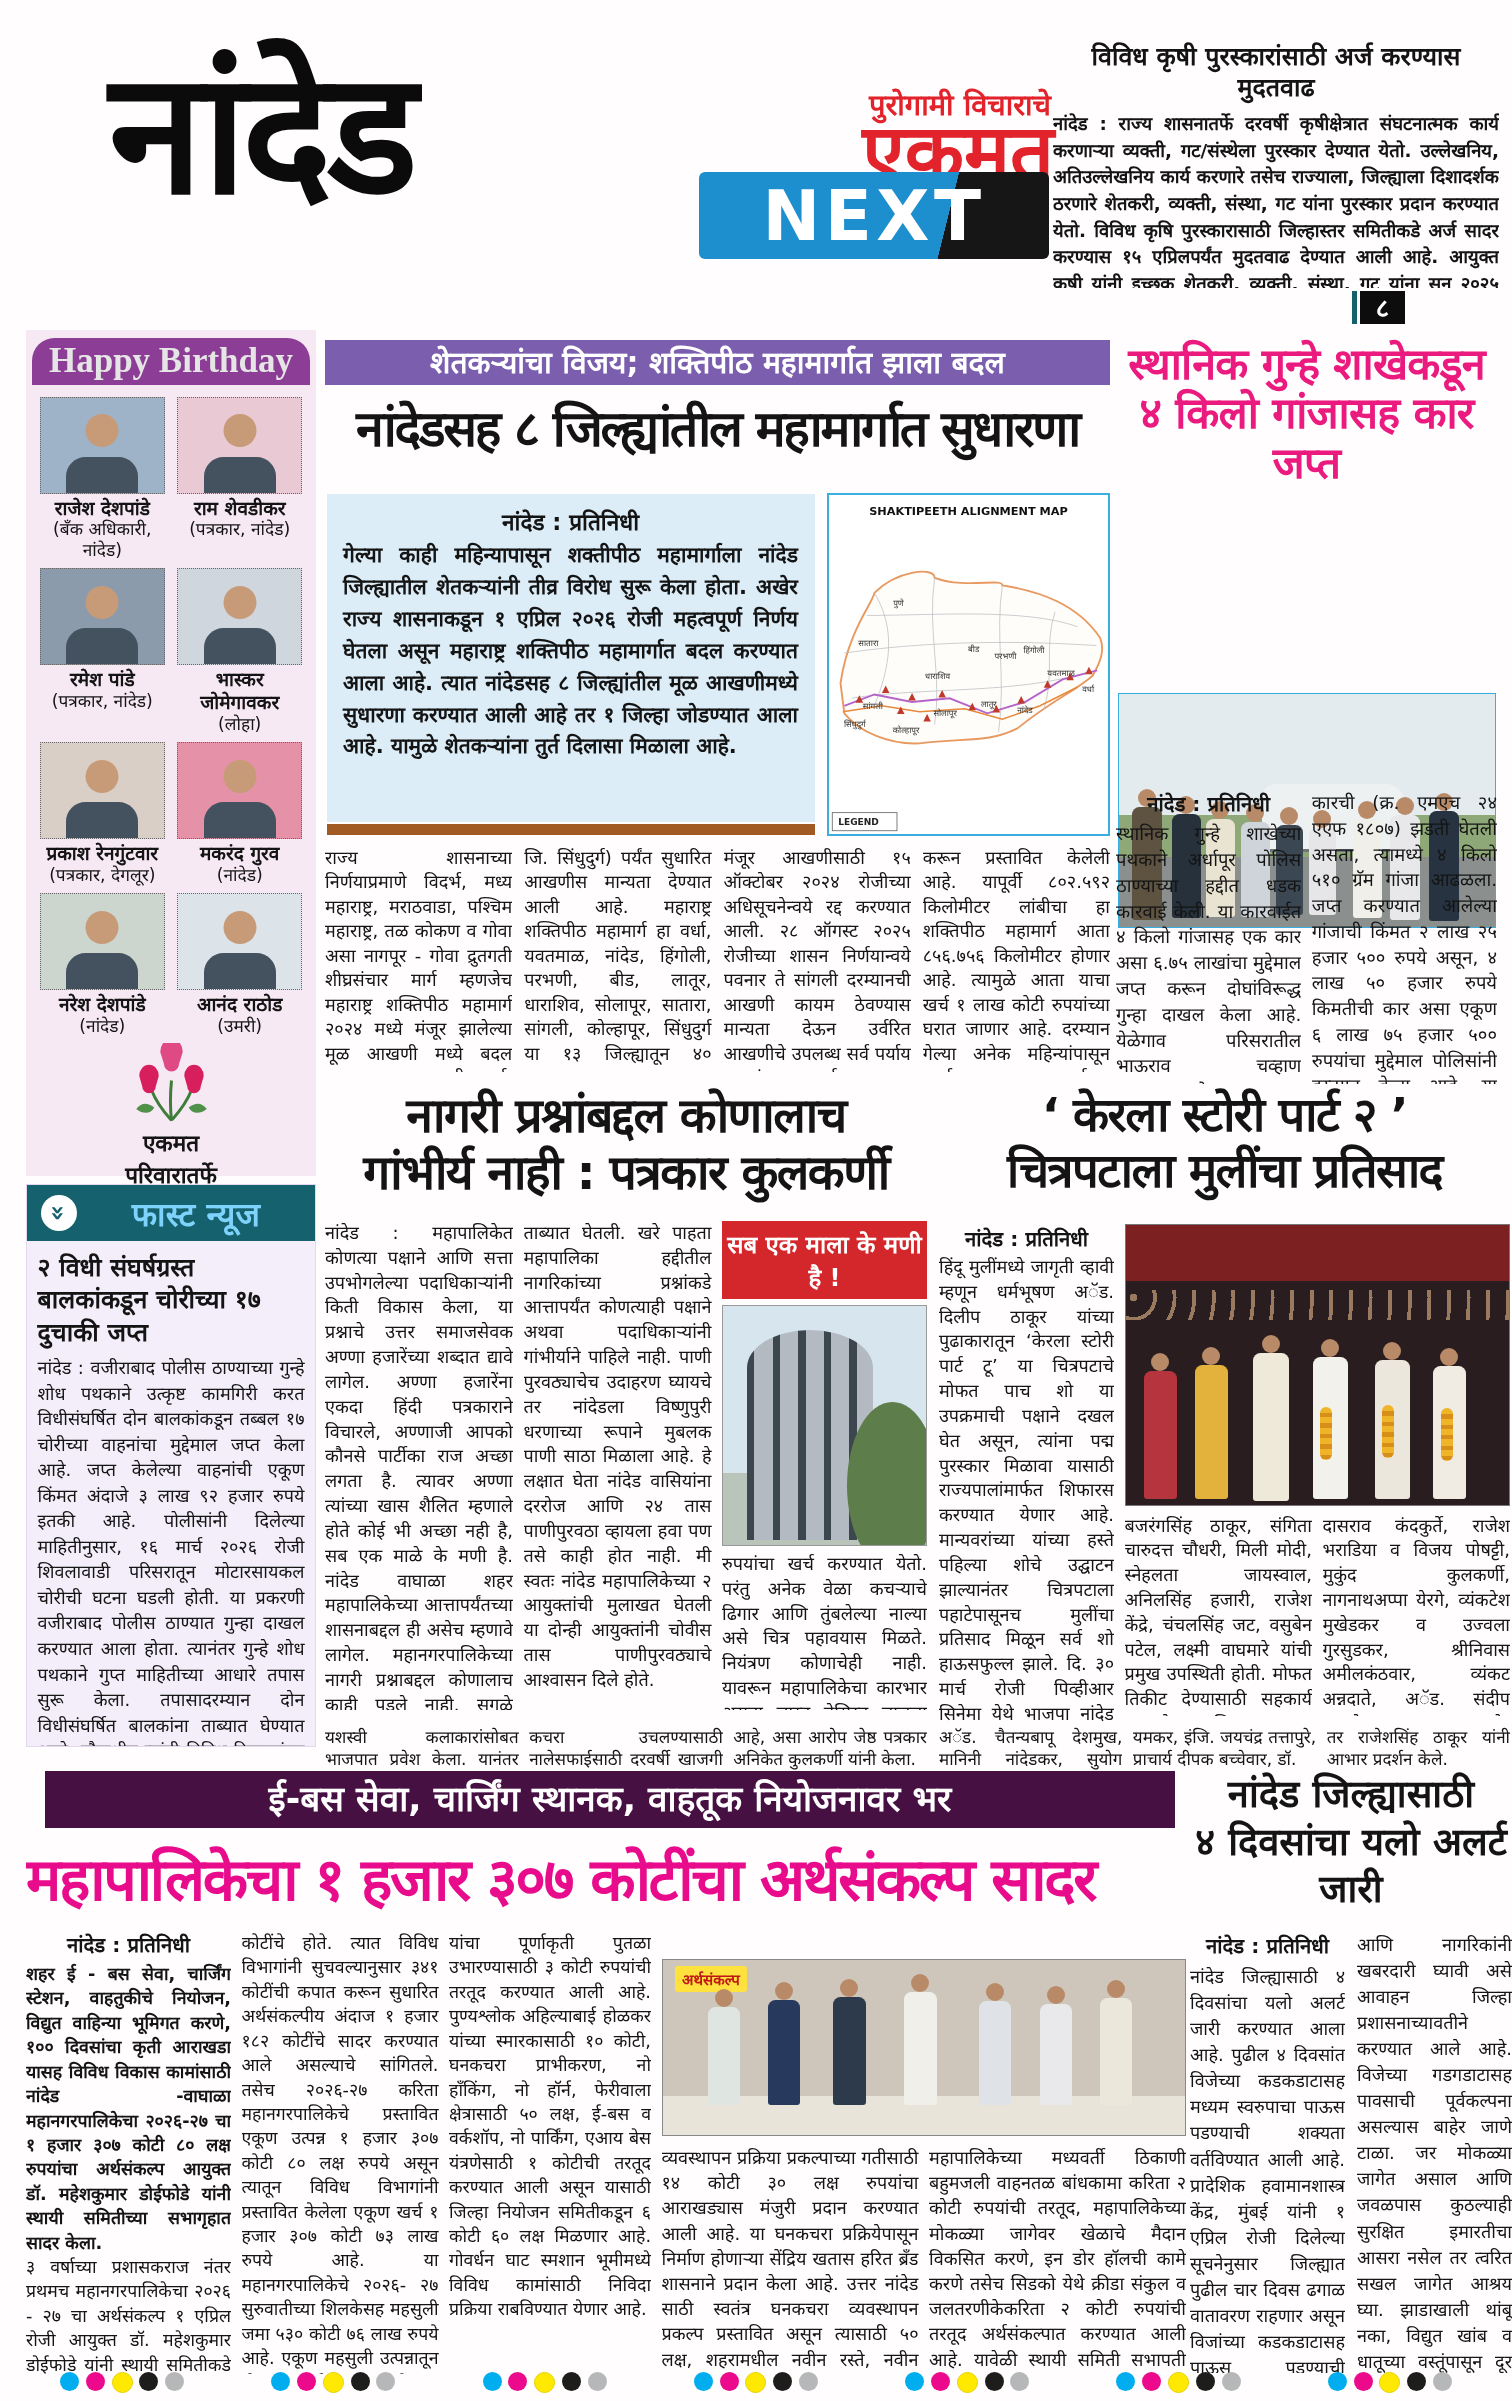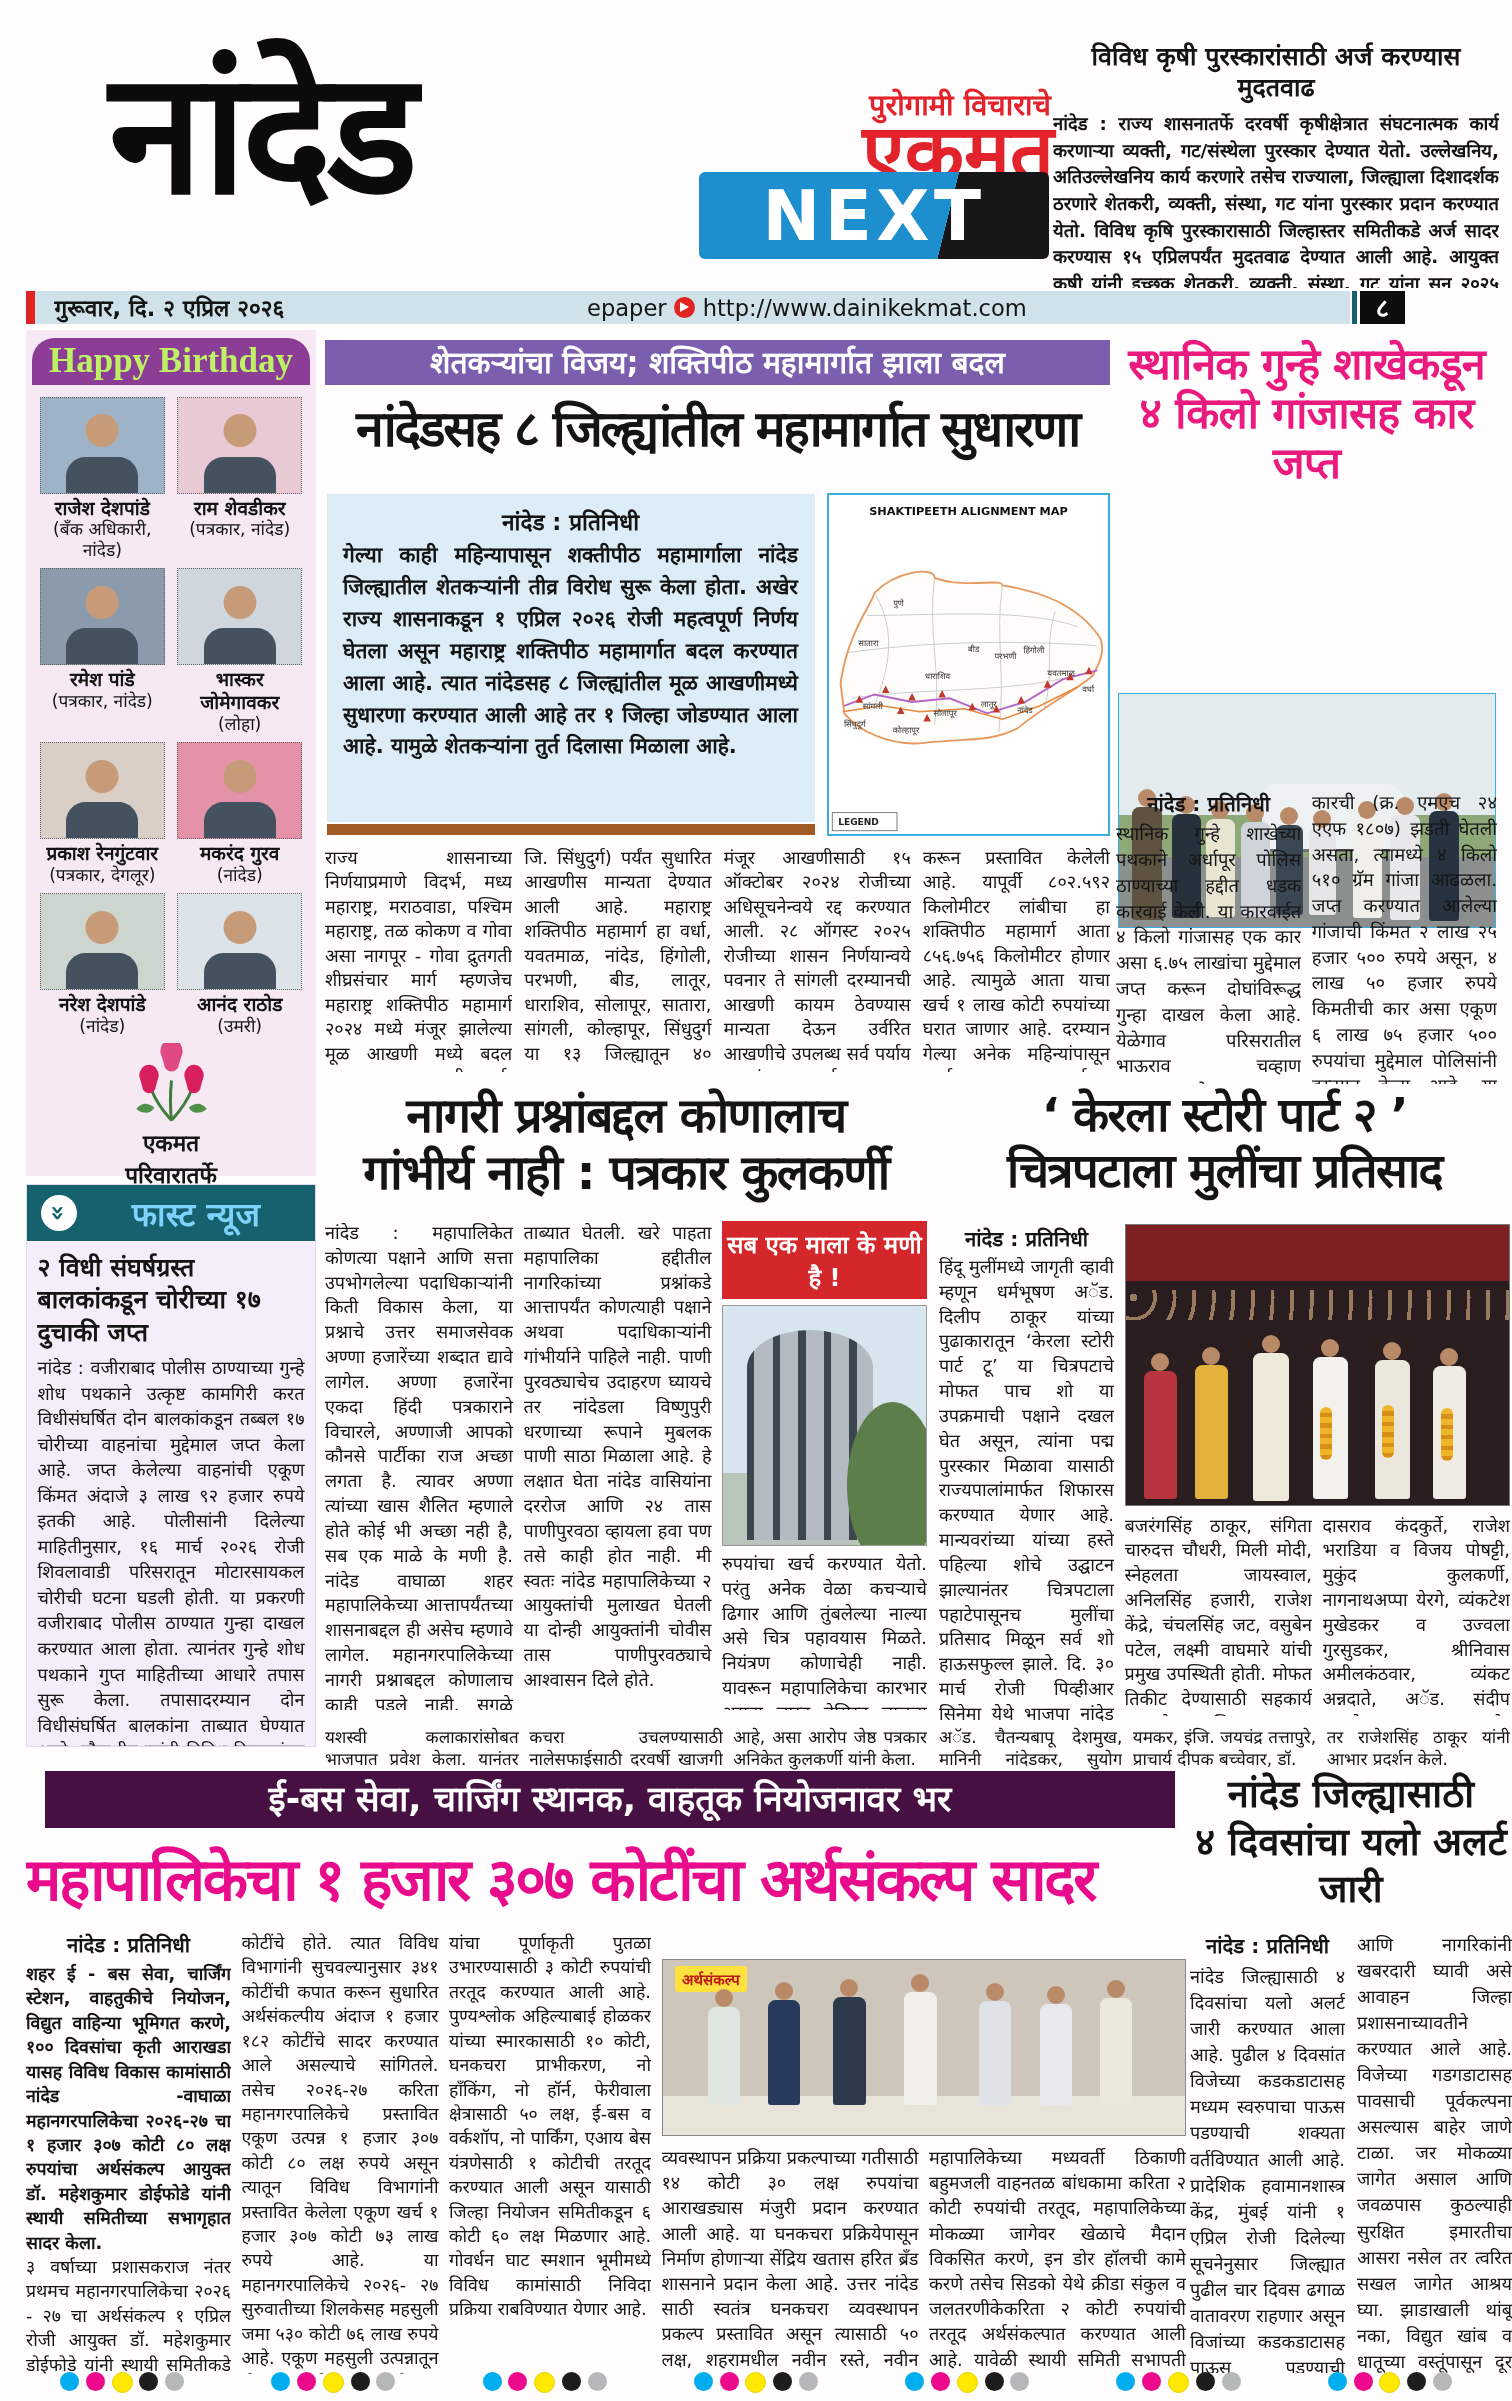--- a/index.html
+++ b/index.html
@@ -28,21 +28,21 @@
   .ep-icon{width:21px;height:21px;border-radius:50%;background:#e02421;position:relative;}
   .ep-icon::before{content:"";position:absolute;left:6px;top:5.3px;border-left:9px solid #fff;
                    border-top:5.3px solid transparent;border-bottom:5.3px solid transparent;}
   .pageno{background:#0d0d0d;color:#fff;font-size:25.6px;font-weight:bold;
           display:flex;align-items:center;justify-content:center;}
   .teal-sliver{background:#15616d;}
 
   
   .bday{background:#f7e9f4;}
   .bday-head{margin:7.5px 6px 3px 6px;height:47px;background:#8c3d96;border-radius:22.6px 22.6px 0 0;
-             color:#bef264;font-family:"Liberation Serif",serif;font-size:35px;font-weight:bold;
+             color:#e5e5e5;font-family:"Liberation Serif",serif;font-size:35px;font-weight:bold;
              display:flex;align-items:center;justify-content:center;}
   .bday-grid{display:grid;grid-template-columns:1fr 1fr;gap:7.5px 12px;padding:9px 13.6px 0 13.6px;}
   .pt{height:95px;border:1.5px dotted #666;position:relative;overflow:hidden;}
   .pt::before{content:"";position:absolute;left:50%;top:16.6px;transform:translateX(-50%);
               width:33px;height:33px;border-radius:50%;background:#c79b78;}
   .pt::after{content:"";position:absolute;left:50%;bottom:-6px;transform:translateX(-50%);
              width:72px;height:42px;border-radius:19.6px 19.6px 0 0;background:#44525f;}
   .pt-name{font-size:19px;font-weight:bold;text-align:center;margin-top:3px;line-height:1.2;}
   .pt-role{font-size:17.3px;text-align:center;line-height:1.2;}
   .wish{font-size:22.6px;font-weight:bold;text-align:center;line-height:1.45;}
@@ -137,29 +137,20 @@
   <div class="abs brand" style="left:858px;top:114px;width:200px;text-align:center;">एकमत</div>
   <div class="abs next-box" style="left:699px;top:172px;width:350px;height:87px;">
     <span>NEXT</span>
   </div>
 
   <div class="abs tr-art clip" style="left:1053px;top:41px;width:446px;height:247px;">
     <h2>विविध कृषी पुरस्कारांसाठी अर्ज करण्यास मुदतवाढ</h2>
     <div class="bodytxt just">नांदेड : राज्य शासनातर्फे दरवर्षी कृषीक्षेत्रात संघटनात्मक कार्य करणाऱ्या व्यक्ती, गट/संस्थेला पुरस्कार देण्यात येतो. उल्लेखनिय, अतिउल्लेखनिय कार्य करणारे तसेच राज्याला, जिल्ह्याला दिशादर्शक ठरणारे शेतकरी, व्यक्ती, संस्था, गट यांना पुरस्कार प्रदान करण्यात येतो. विविध कृषि पुरस्कारासाठी जिल्हास्तर समितीकडे अर्ज सादर करण्यास १५ एप्रिलपर्यंत मुदतवाढ देण्यात आली आहे. आयुक्त कृषी यांनी इच्छुक शेतकरी, व्यक्ती, संस्था, गट यांना सन २०२५ पासूनचे विविध कृषी पुरस्कार बाबतचे अर्ज ऑनलाईन संगणक प्रणालीद्वारे सादर करावे असे आवाहन कृषि विभागाने केले आहे.</div>
   </div>
 
-  <div class="abs dateline" style="left:26px;top:291px;width:1324px;height:33px;">
-    <div class="red-accent"></div>
-    <div class="date-txt">गुरूवार, दि. २ एप्रिल २०२६</div>
-    <div class="epaper">
-      <span>epaper</span>
-      <span class="ep-icon"></span>
-      <span>http://www.dainikekmat.com</span>
-    </div>
-  </div>
   <div class="abs teal-sliver" style="left:1352px;top:291px;width:4.5px;height:33px;"></div>
   <div class="abs pageno" style="left:1360px;top:291px;width:45px;height:33px;">८</div>
 
   <div class="abs bday" style="left:26px;top:330px;width:290px;height:846px;">
     <div class="bday-head">Happy Birthday</div>
     <div class="bday-grid">
       <div>
         <div class="pt" style="background:#9fb3c8;"></div>
         <div class="pt-name">राजेश देशपांडे</div>
         <div class="pt-role">(बँक अधिकारी, नांदेड)</div>

